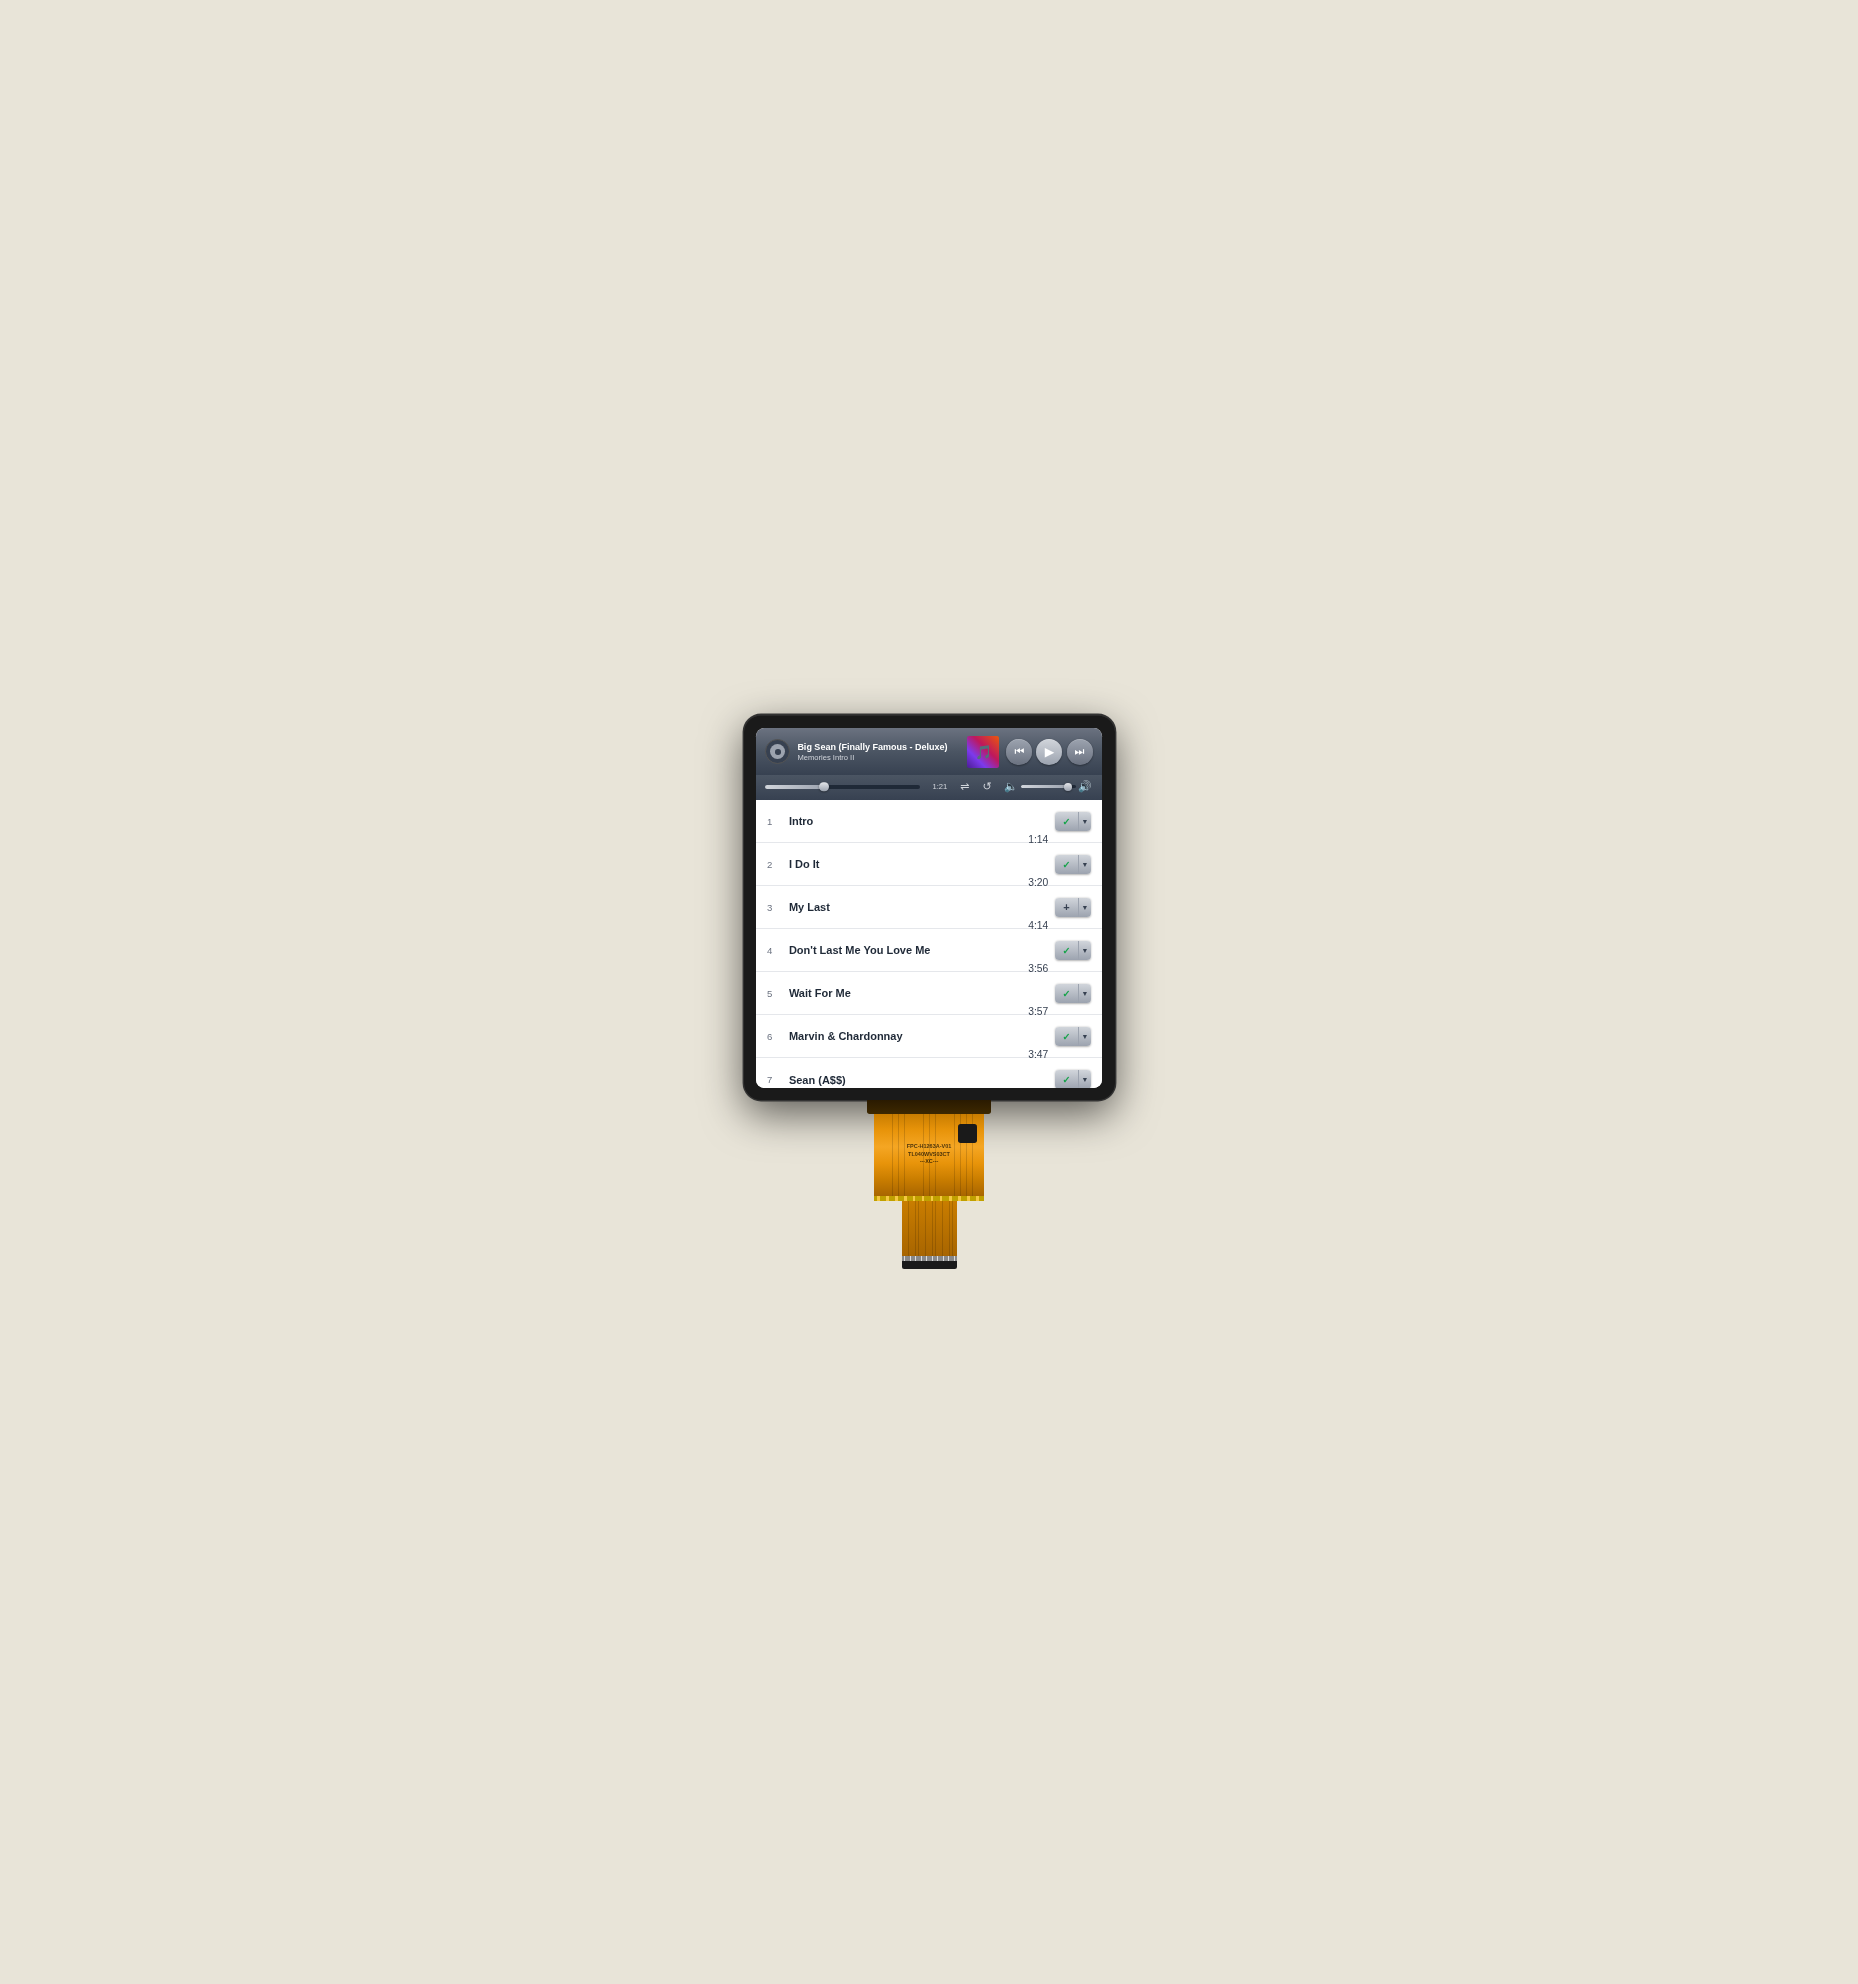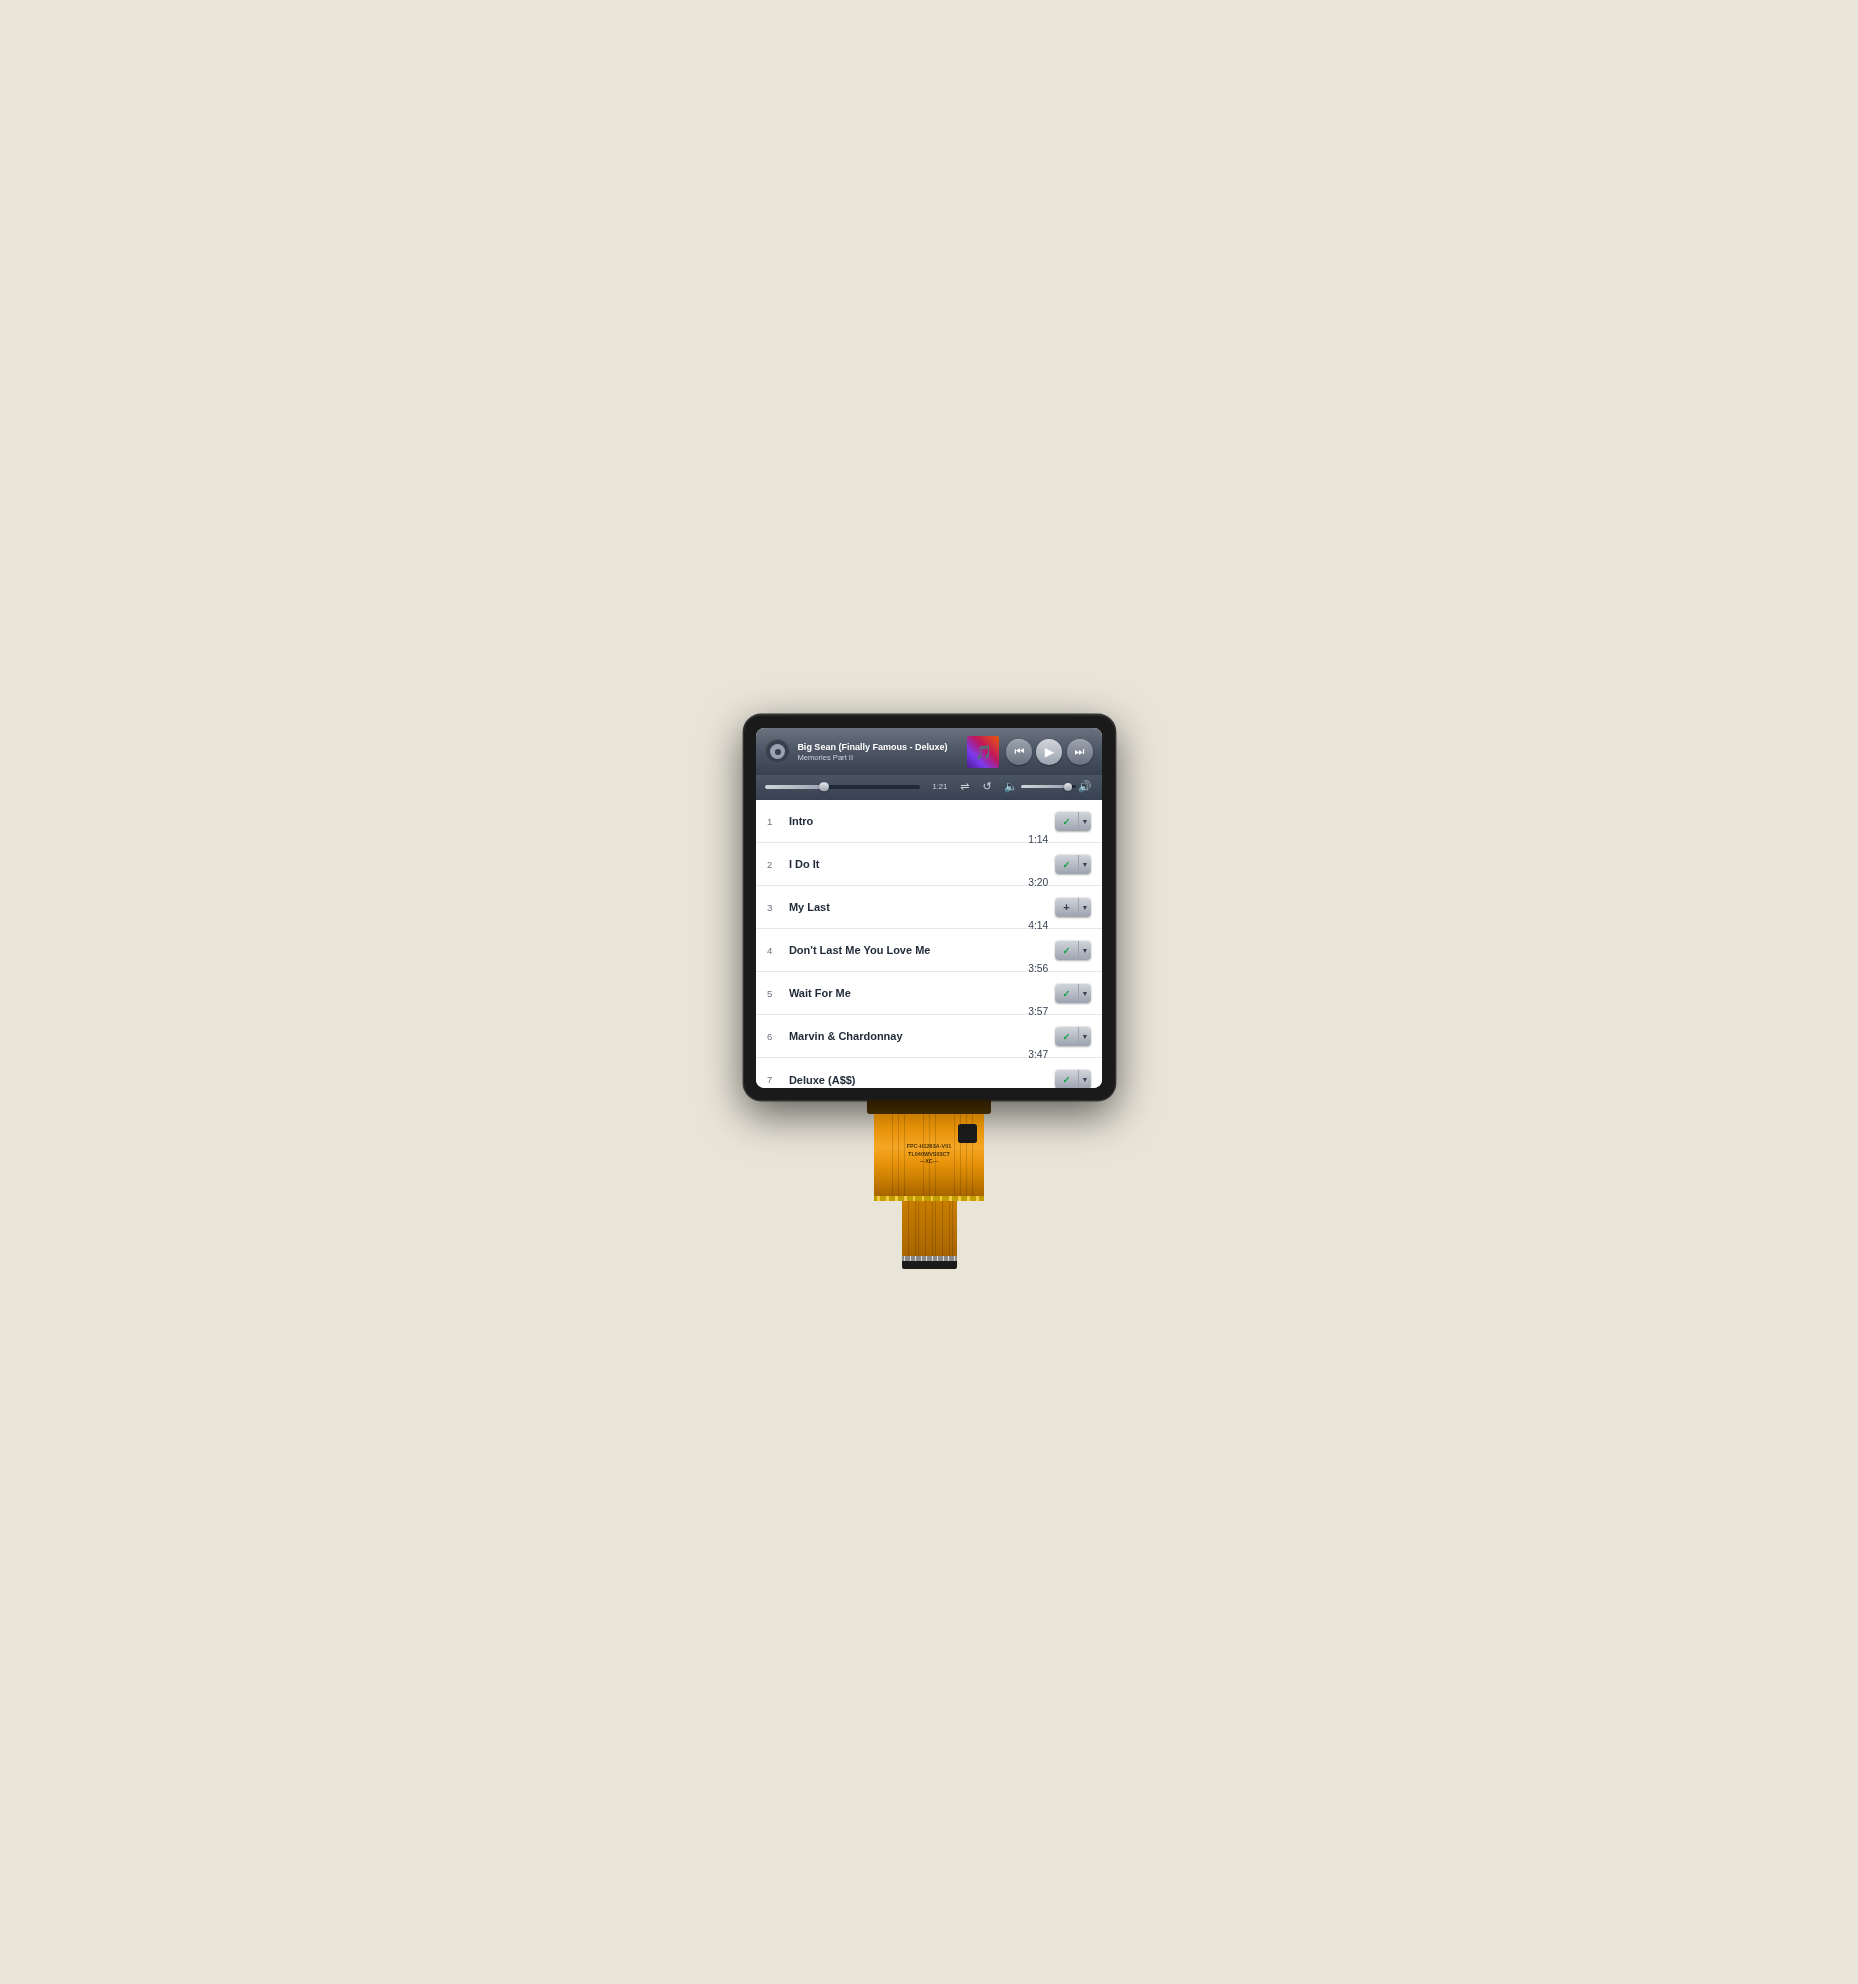--- a/index.html
+++ b/index.html
@@ -455,21 +455,21 @@
   <div class="device-body">
     <div class="screen">
 
       <div class="player-header">
         <div class="now-playing-bar">
           <div class="rdio-logo">
             <div class="rdio-logo-inner"></div>
           </div>
           <div class="track-info">
             <div class="track-title">Big Sean (Finally Famous - Deluxe)</div>
-            <div class="track-subtitle">Memories Part II</div>
+            <div class="track-subtitle">Memories Intro II</div>
           </div>
           <div class="album-art">
             <div class="album-art-inner">🎵</div>
           </div>
           <div class="controls">
             <button class="ctrl-btn">⏮</button>
             <button class="ctrl-btn play">▶</button>
             <button class="ctrl-btn">⏭</button>
           </div>
         </div>
@@ -545,21 +545,21 @@
             <span class="track-num">6</span>
             <span class="track-name">Marvin &amp; Chardonnay</span>
             <span class="track-duration">3:47</span>
             <div class="track-action">
               <span class="action-check">✓</span>
               <span class="action-chevron">▼</span>
             </div>
           </div>
           <div class="track-row">
             <span class="track-num">7</span>
-            <span class="track-name">Deluxe (A$$)</span>
+            <span class="track-name">Sean (A$$)</span>
             <span class="track-duration">3:17</span>
             <div class="track-action">
               <span class="action-check">✓</span>
               <span class="action-chevron">▼</span>
             </div>
           </div>
         </div>
 
     </div>
   </div>

